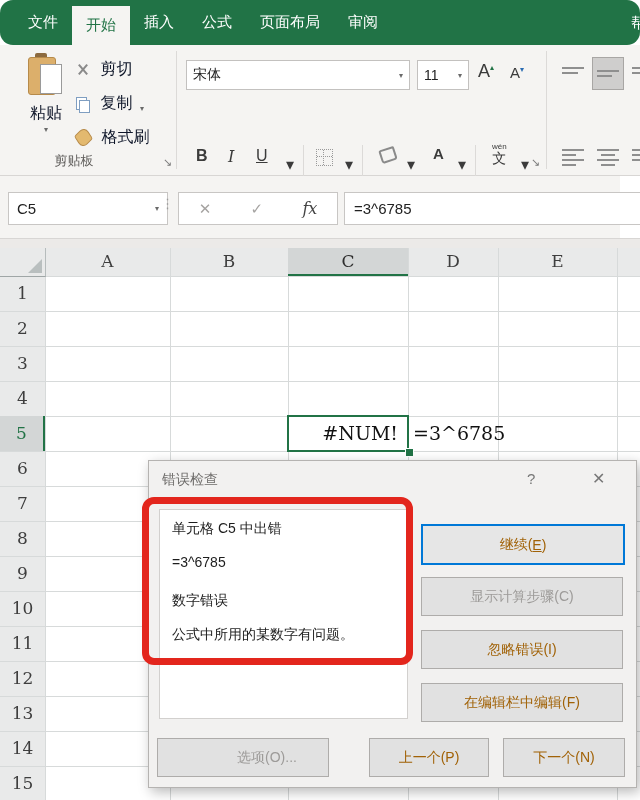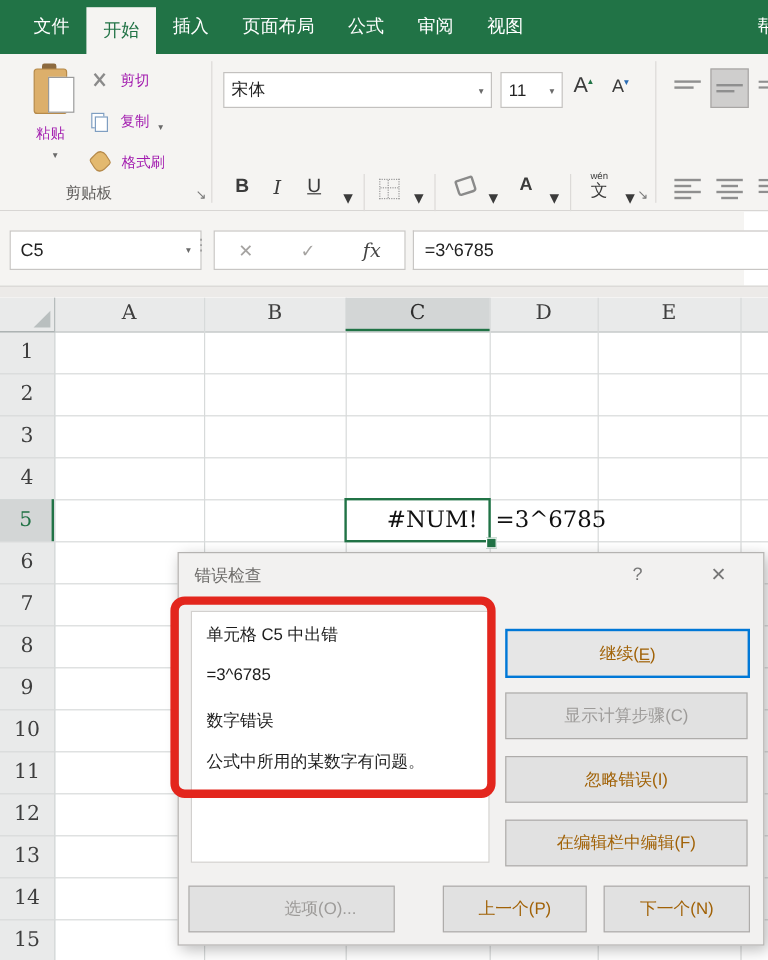--- a/index.html
+++ b/index.html
@@ -3,34 +3,34 @@
 <meta charset="utf-8">
 <style>
   html,body{margin:0;padding:0;}
   body{width:640px;height:800px;position:relative;overflow:hidden;
        font-family:"Liberation Sans",sans-serif;background:#fff;
        -webkit-font-smoothing:antialiased;}
   .abs{position:absolute;box-sizing:border-box;}
 
   
   #tabbar{left:0;top:0;width:640px;height:45px;background:#217346;display:flex;
-          align-items:stretch;padding-left:14px;overflow:hidden;}
+          align-items:stretch;padding-left:14px;overflow:hidden;border-radius:13px;}
   .tab{color:#fff;font-size:15px;display:flex;align-items:center;padding:0 14px;
        white-space:nowrap;cursor:default;}
   .tab.sel{background:#f5f4f2;color:#217346;margin-top:6px;}
   #tab-help{position:absolute;left:631px;top:0;width:9px;height:45px;color:#fff;
             font-size:15px;line-height:45px;overflow:hidden;}
 
   
   #ribbon{left:0;top:45px;width:640px;height:131px;background:#f5f4f2;border-bottom:1px solid #d8d6d4;}
   .vdiv{position:absolute;top:6px;height:118px;width:1px;background:#dcdad8;}
   .grplabel{position:absolute;bottom:5px;font-size:13px;color:#5f5d5b;width:120px;text-align:center;}
   .launcher{position:absolute;bottom:6px;font-size:11px;color:#7a7a7a;}
   .caret{color:#6a6a6a;font-size:8px;margin-left:3px;}
-  .ribtext{font-size:12px;color:#a21caf;}
+  .ribtext{font-size:16px;color:#0f172a;}
 
   
   #paste-icon{left:28px;top:10px;width:34px;height:42px;}
   #paste-board{position:absolute;left:0;top:2px;width:26px;height:36px;background:#dcaf6b;
                border:1px solid #b68a4a;border-radius:3px;}
   #paste-clip{position:absolute;left:7px;top:-2px;width:12px;height:7px;background:#8c6a3f;border-radius:2px;}
   #paste-page{position:absolute;left:12px;top:9px;width:20px;height:28px;background:#fff;
               border:1px solid #9a9a9a;}
   .scis{position:relative;width:14px;height:14px;display:inline-block;}
   .scis:before,.scis:after{content:"";position:absolute;left:6px;top:0;width:2px;height:13px;background:#8a8a8a;}
@@ -119,24 +119,23 @@
   #redbox{left:142px;top:497px;width:271px;height:168px;border:7px solid #e3261d;border-radius:12px;
           z-index:30;pointer-events:none;}
 </style>
 </head>
 <body>
 
 <div id="tabbar" class="abs">
   <div class="tab">文件</div>
   <div class="tab sel">开始</div>
   <div class="tab">插入</div>
+  <div class="tab">公式</div>
   <div class="tab">页面布局</div>
-  <div class="tab">公式</div>
   <div class="tab">审阅</div>
-  <div class="tab">视图</div>
 </div>
 <div id="tab-help">帮助</div>
 
 <div id="ribbon" class="abs">
 
   <div id="paste-icon" class="abs">
     <span id="paste-clip"></span>
     <span id="paste-board"></span>
     <span id="paste-page"></span>
   </div>

